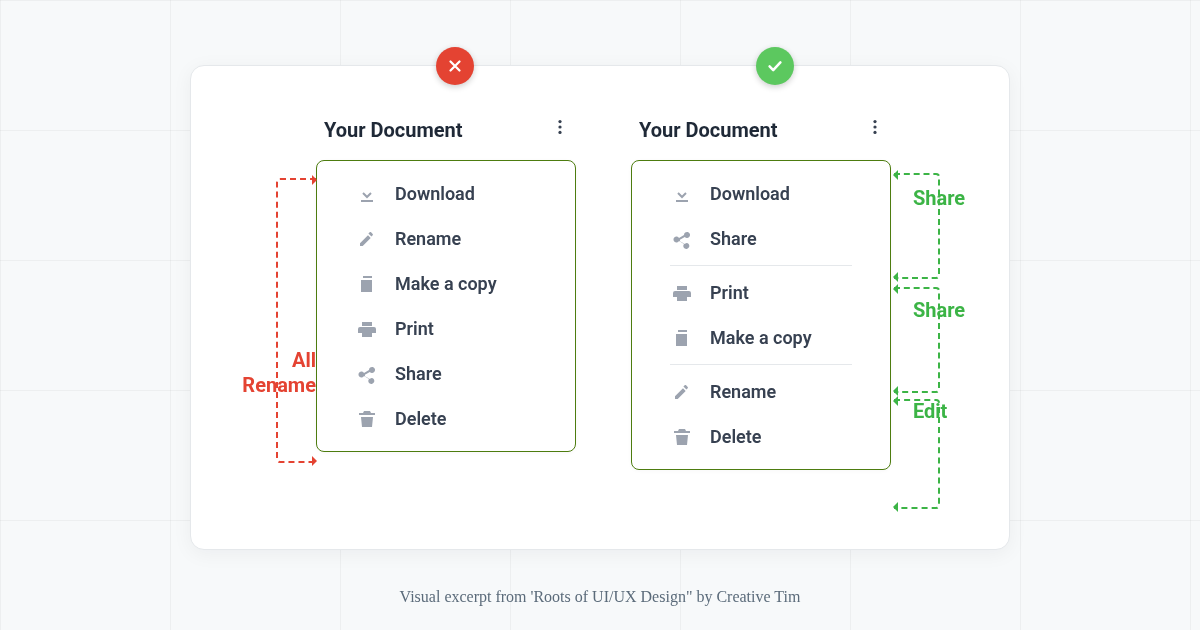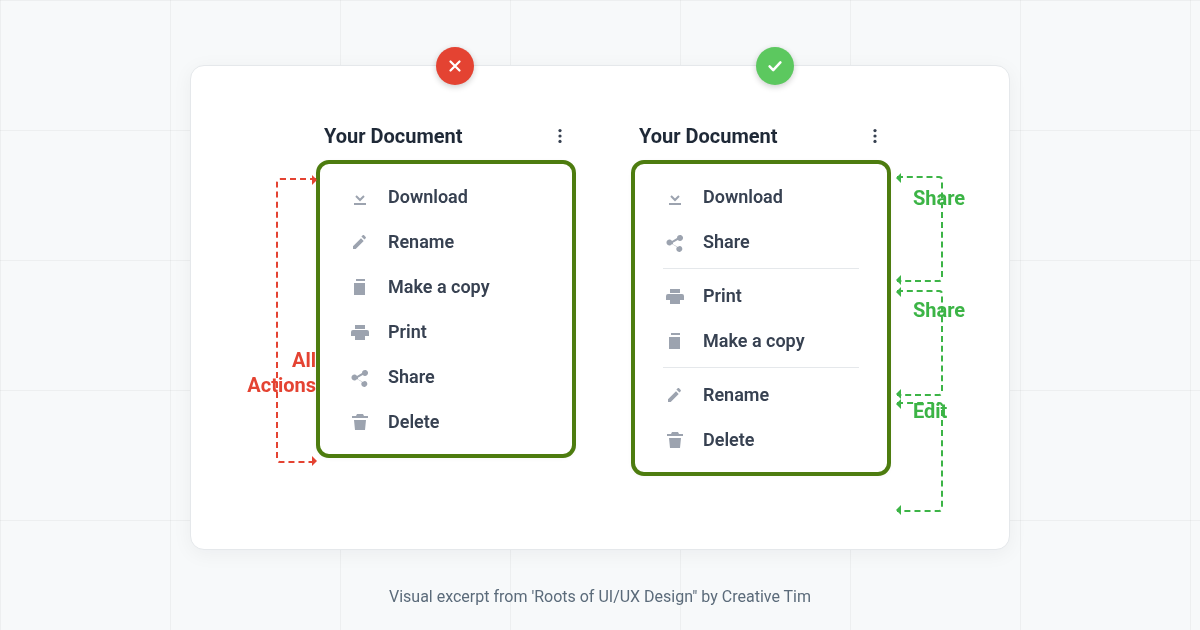--- a/index.html
+++ b/index.html
@@ -42,36 +42,36 @@
 
   .panel {
     position: absolute;
     top: 52px;
     width: 260px;
   }
   .panel.left { left: 125px; }
   .panel.right { left: 440px; }
 
   .panel-header {
-    display: flex; align-items: flex-end; justify-content: space-between;
+    display: flex; align-items: flex-start; justify-content: space-between;
     padding: 0 4px 0 8px;
     height: 30px;
     gap: 12px;
   }
   .panel-title {
     font-size: 20px; font-weight: 700; color: #1f2937;
   }
   .kebab { width: 24px; text-align: center; color: #374151; line-height: 1; }
 
   .menu {
     margin-top: 12px;
-    border: 4px solid #4d7c0f;
-    border-radius: 13px;
+    border: 1px solid #4d7c0f;
+    border-radius: 8px;
     background: #fff;
-    padding: 10px 6px;
+    padding: 10px 16px;
     box-shadow: 0 1px 4px rgba(0,0,0,0.03);
   }
   .menu-item {
     display: flex; align-items: center;
     gap: 18px;
     padding: 12px 24px;
     font-size: 18px; font-weight: 600; color: #374151;
   }
   .menu-item .mi-icon {
     width: 20px; height: 20px; flex: 0 0 20px;
@@ -133,20 +133,21 @@
   .gbracket.g1 { top: 12px; height: 106px; }
   .gbracket.g2 { top: 126px; height: 106px; }
   .gbracket.g3 { top: 238px; height: 110px; }
 
   .caption {
     position: absolute;
     left: 0; right: 0; bottom: 24px;
     text-align: center;
     color: #5b6b7a;
     font-size: 16px;
+    font-family: Liberation Serif, serif;
   }
 </style>
 </head>
 <body>
 
 <svg width="0" height="0" style="position:absolute">
   <defs>
     <g id="i-download">
         <path fill="currentColor" d="M10 2v9.6L6.7 8.3 5.3 9.7 10 14.4l4.7-4.7-1.4-1.4L10 11.6V2h0zM4 16h12v2H4z"></path>
       </g>
@@ -189,21 +190,21 @@
       </svg>
   </div>
   <div class="badge good">
     <svg viewBox="0 0 20 20">
         <use href="#i-check"></use>
       </svg>
   </div>
 
   <div class="panel left">
     <div class="anno-left" style="white-space:pre-line">All
-Actions</div>
+Rename</div>
     <div class="bracket red"></div>
 
     <div class="panel-header">
       <div class="panel-title">Your Document</div>
       <div class="kebab"><svg viewBox="0 0 20 20" width="18" height="18">
             <use href="#i-kebab"></use>
           </svg></div>
     </div>
 
     <div class="menu">

